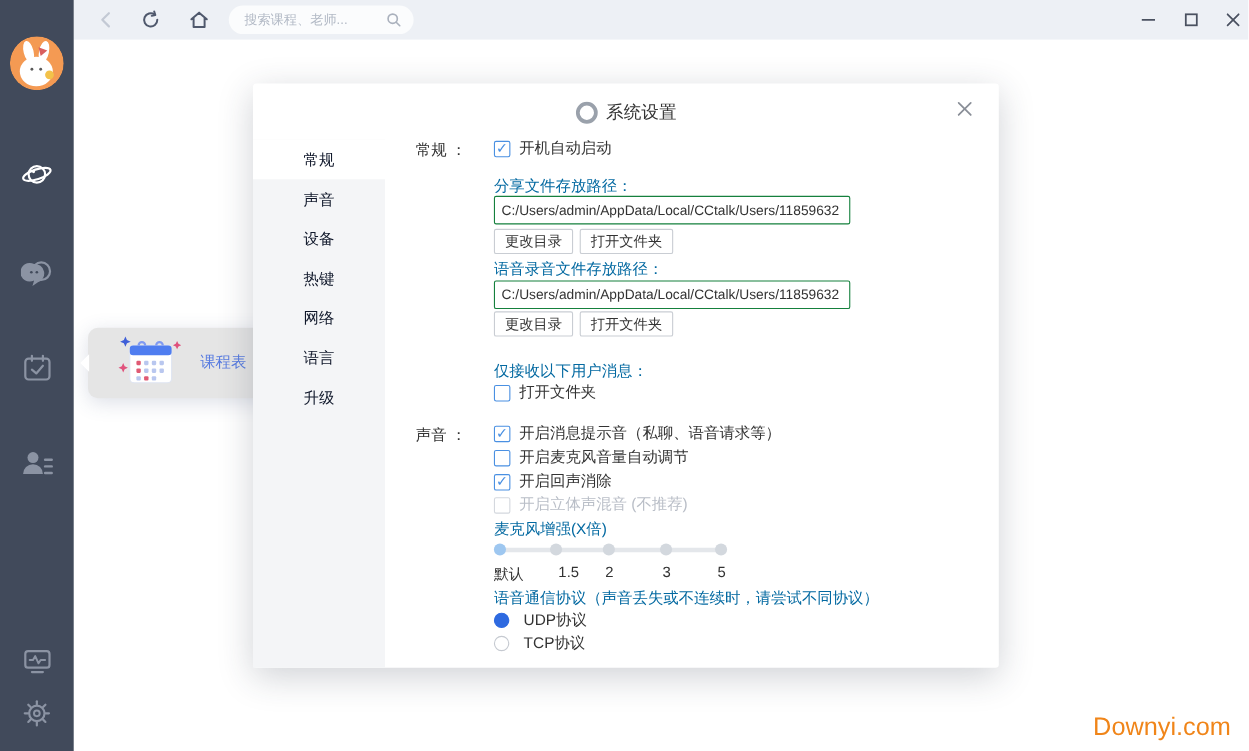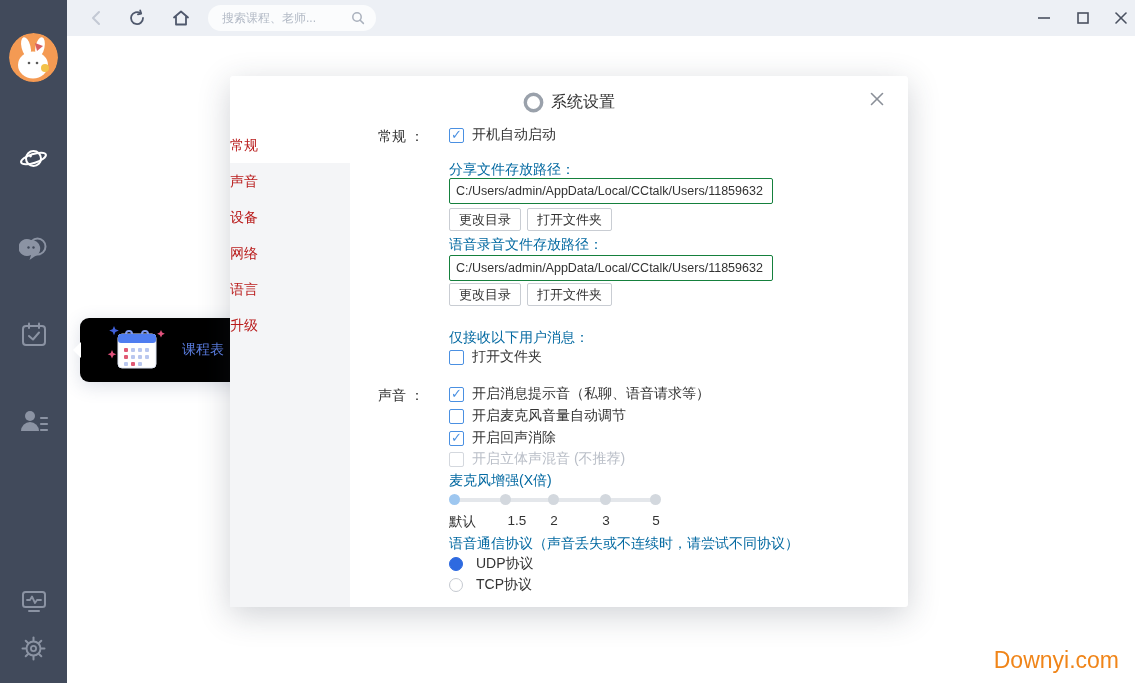--- a/index.html
+++ b/index.html
@@ -14,31 +14,31 @@
   .sidebar .avatar { position:absolute; left:9px; top:33px; width:49px; height:49px; border-radius:50%; overflow:hidden; cursor:pointer; }
   .side-icon { position:absolute; left:0; width:67px; display:flex; justify-content:center; cursor:pointer; }
   
   .topbar { position:absolute; left:67px; top:0; width:1068px; height:36px; background:#edf0f5; z-index:15; }
   .tb-icon { position:absolute; top:8px; width:20px; height:20px; cursor:pointer; }
   .search-box { position:absolute; left:141px; top:5px; width:168px; height:26px; background:#fbfcfd; border-radius:13px; display:flex; align-items:center; padding:0 10px 0 14px; }
   .search-box input { flex:1; border:none; outline:none; background:transparent; font-size:12px; color:#6a7380; font-family:inherit; min-width:0; }
   .search-box input::placeholder { color:#b3bac6; }
   .win-ctrl { position:absolute; top:9px; width:18px; height:18px; cursor:pointer; }
   
-  .tooltip { position:absolute; left:80px; top:318px; width:170px; height:64px; background:#000000; border-radius:9px; box-shadow:0 4px 18px rgba(60,80,120,.18); z-index:5; }
+  .tooltip { position:absolute; left:80px; top:298px; width:170px; height:64px; background:#e5e5e5; border-radius:9px; box-shadow:0 4px 18px rgba(60,80,120,.18); z-index:5; }
   .tooltip::before { content:""; position:absolute; left:-7px; top:24px; width:0; height:0; border-top:8px solid transparent; border-bottom:8px solid transparent; border-right:8px solid #fff; }
   .tooltip .cal { position:absolute; left:26px; top:4px; }
   .tooltip .tip-text { position:absolute; left:102px; top:23px; font-size:14px; color:#5a7de0; white-space:nowrap; }
   
   .dialog { position:absolute; left:230px; top:76px; width:678px; height:531px; background:#fff; border-radius:3px; box-shadow:0 8px 32px rgba(40,50,70,.22); z-index:10; }
   .dlg-title { position:absolute; left:0; top:16px; width:100%; display:flex; justify-content:center; align-items:center; gap:7px; }
   .dlg-title .t { font-size:16px; color:#333;text-align:center; }
   .dlg-close { position:absolute; right:22px; top:14px; width:18px; height:18px; cursor:pointer; }
   .dlg-nav { position:absolute; left:0; top:51px; width:120px; height:480px; background:#f4f5f7; }
-  .nav-item { height:36px; line-height:36px; font-size:14px; color:#b91c1c; cursor:pointer; }
+  .nav-item { height:36px; line-height:36px; text-align:center; font-size:14px; color:#0f172a; cursor:pointer; }
   .nav-item.selected { background:#fff; }
   .dlg-content { position:absolute; left:0; top:0; width:678px; height:531px; }
   .sec-label { position:absolute; left:148px; font-size:14px; color:#333; }
   .cb-row { position:absolute; left:219px; display:flex; align-items:center; gap:8px; cursor:pointer; }
   .cb { width:15px; height:15px; border:1px solid #4a90e2; border-radius:2px; background:#fff; position:relative; flex:0 0 auto; }
   .cb.checked::after { content:"\2713"; position:absolute; left:1px; top:-2px; font-size:13px; font-weight:bold; color:#4a90e2; }
   .cb.disabled { border-color:#d4d8de; }
   .cb-label { font-size:14px; color:#333; white-space:nowrap; }
   .cb-row.disabled .cb-label { color:#b9bec7; }
   .fld-label { position:absolute; left:219px; font-size:14px; color:#0369a1; }
@@ -222,20 +222,21 @@
     <svg width="18" height="18" viewBox="0 0 18 18">
         <line x1="3.5" y1="3.5" x2="14.5" y2="14.5" stroke="#8a8f98" stroke-width="1.6" stroke-linecap="round"></line>
         <line x1="14.5" y1="3.5" x2="3.5" y2="14.5" stroke="#8a8f98" stroke-width="1.6" stroke-linecap="round"></line>
       </svg>
   </span>
 
   <div class="dlg-nav">
     <div class="nav-item selected">常规</div>
     <div class="nav-item">声音</div>
     <div class="nav-item">设备</div>
+    <div class="nav-item">热键</div>
     <div class="nav-item">网络</div>
     <div class="nav-item">语言</div>
     <div class="nav-item">升级</div>
   </div>
 
   <div class="dlg-content">
 
     <span class="sec-label" style="top:52px">常规 ：</span>
 
     <div class="cb-row" style="top:50px">

